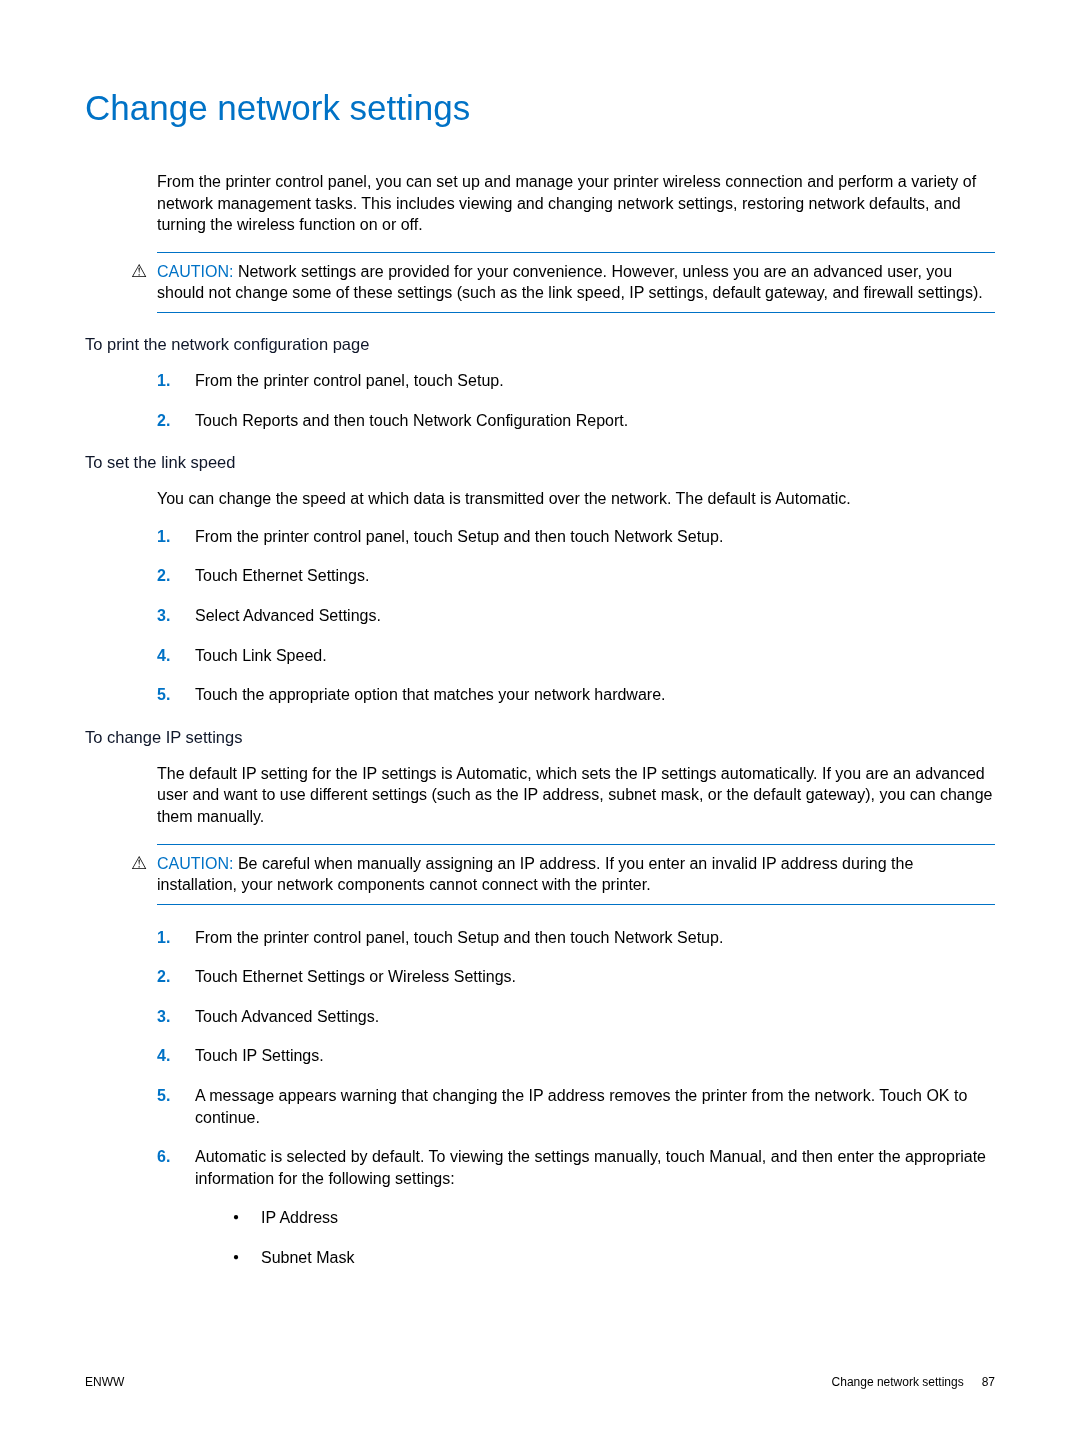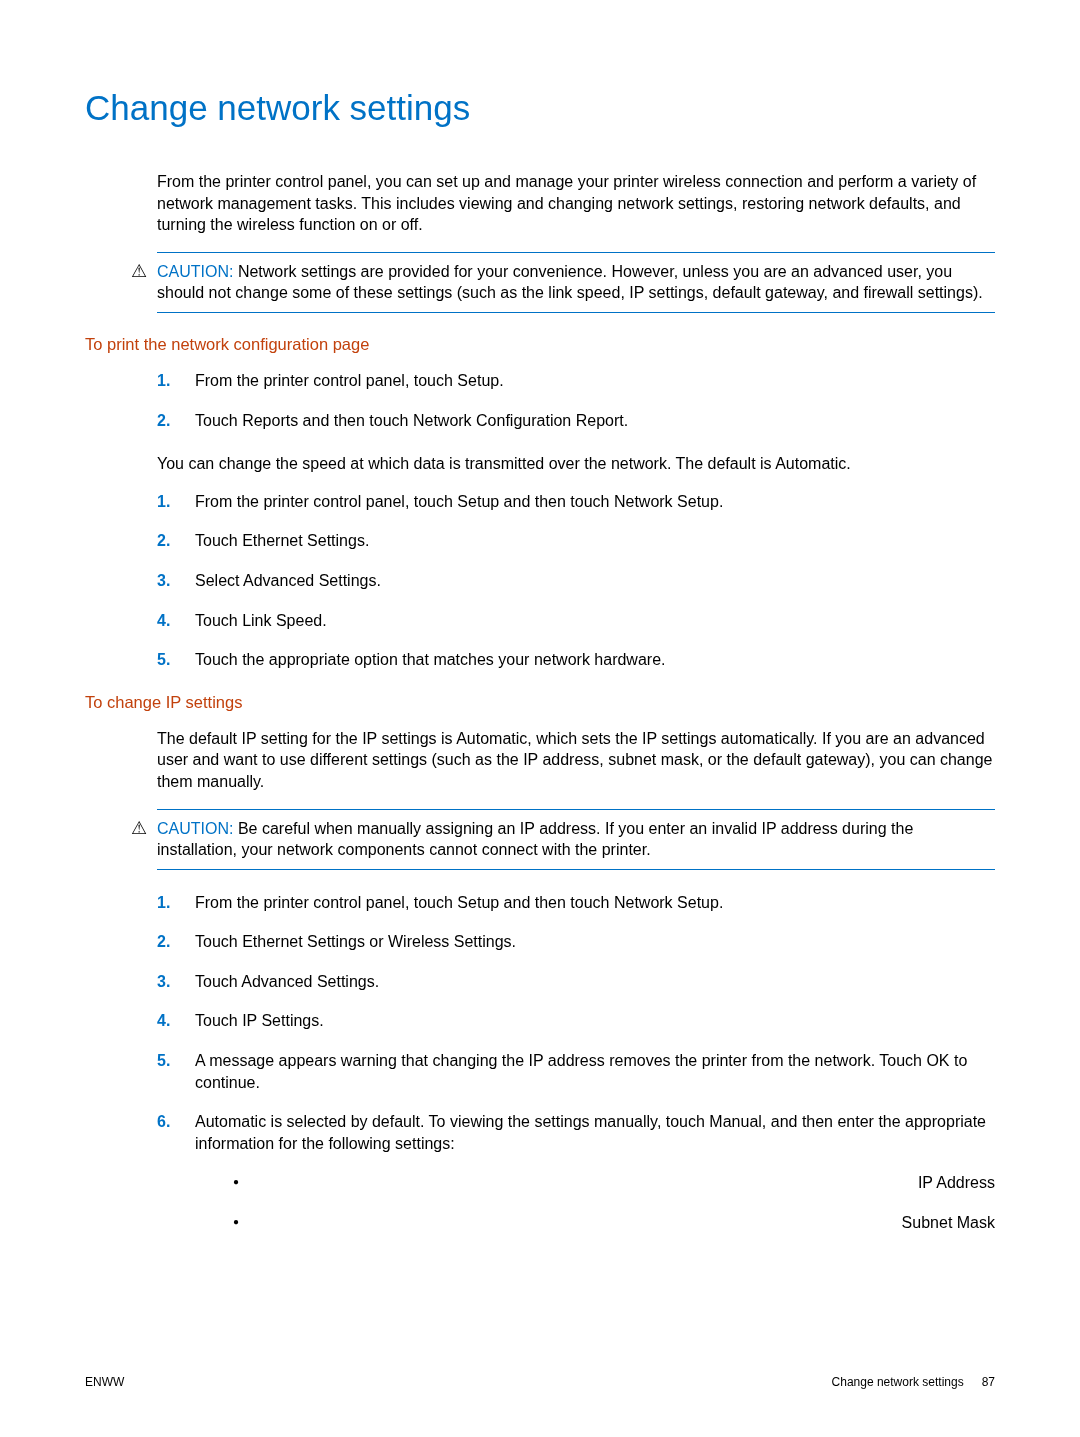--- a/index.html
+++ b/index.html
@@ -48,21 +48,21 @@
     left: -26px;
     top: 6px;
     font-size: 18px;
     color: #000;
   }
   .caution-label {
     color: #0072c6;
     font-weight: normal;
   }
   h2 {
-    color: #c2410c;
+    color: #0f172a;
     font-size: 16.5px;
     font-weight: normal;
     margin-bottom: 16px;
   }
   .body-para {
     font-size: 16px;
     line-height: 1.35;
     margin-left: 72px;
     margin-bottom: 16px;
   }
@@ -82,21 +82,20 @@
     position: absolute;
     left: 0;
     top: 0;
     color: #0072c6;
     font-weight: bold;
   }
   ul.sub {
     list-style: none;
     margin-top: 18px;
     margin-left: 38px;
-    text-align: right;
   }
   ul.sub > li {
     font-size: 16px;
     line-height: 1.35;
     margin-bottom: 18px;
     padding-left: 28px;
     position: relative;
   }
   ul.sub > li::before {
     content: "●";
@@ -143,20 +142,21 @@
     <li>
       <span class="num">1.</span>
       <span>From the printer control panel, touch </span><span class="bold">Setup</span><span>.</span>
     </li>
     <li>
       <span class="num">2.</span>
       <span>Touch </span><span class="bold">Reports</span><span> and then touch </span><span class="bold">Network Configuration Report</span><span>.</span>
     </li>
   </ol>
 
+  <h2>To set the link speed</h2>
   <p class="body-para">
     <span>You can change the speed at which data is transmitted over the network. The default is </span><span class="bold">Automatic</span><span>.</span>
   </p>
   <ol>
     <li>
       <span class="num">1.</span>
       <span>From the printer control panel, touch </span><span class="bold">Setup</span><span> and then touch </span><span class="bold">Network Setup</span><span>.</span>
     </li>
     <li>
       <span class="num">2.</span>

